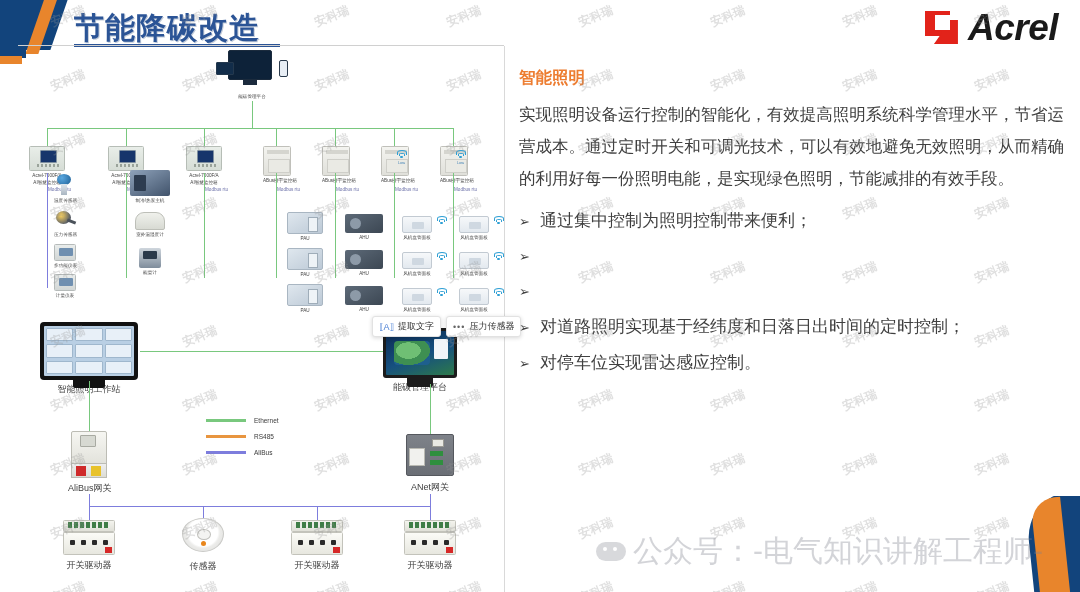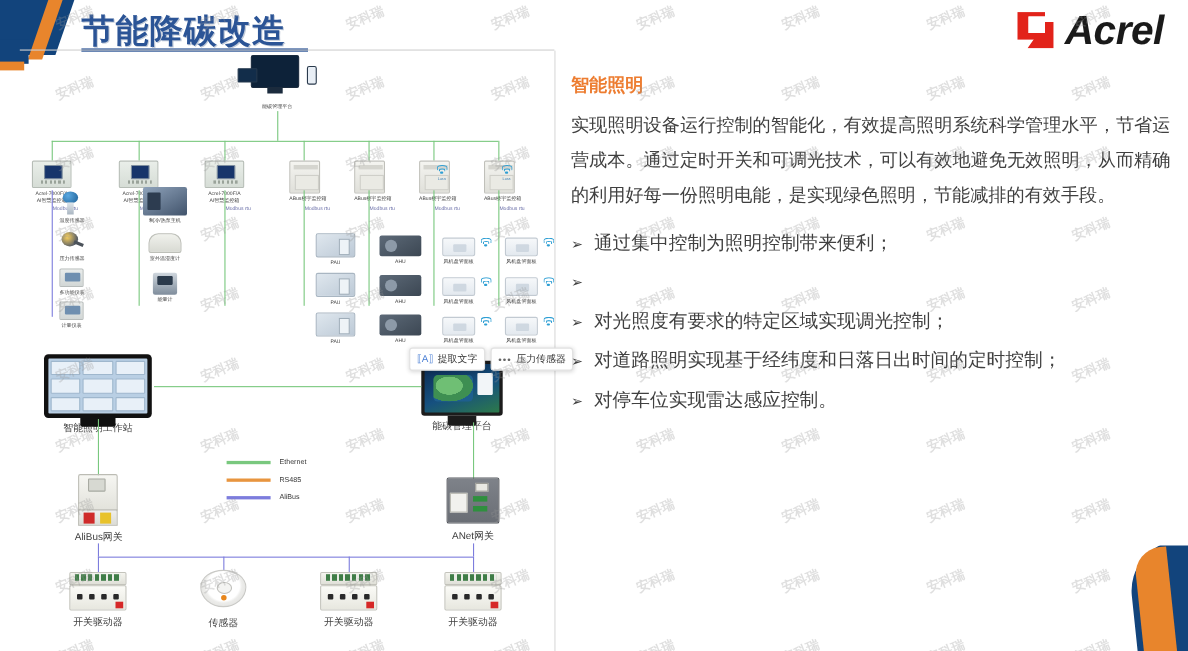--- a/index.html
+++ b/index.html
@@ -609,21 +609,20 @@
     <div class="bullets">
       <div class="bullet">
         <span class="arrow">➢</span>
         <span class="btext">通过集中控制为照明控制带来便利；</span>
       </div>
       <div class="bullet">
         <span class="arrow">➢</span>
       </div>
       <div class="bullet">
         <span class="arrow">➢</span>
-        <span class="btext">对光照度有要求的特定区域实现调光控制；</span>
       </div>
       <div class="bullet">
         <span class="arrow">➢</span>
         <span class="btext">对道路照明实现基于经纬度和日落日出时间的定时控制；</span>
       </div>
       <div class="bullet">
         <span class="arrow">➢</span>
         <span class="btext">对停车位实现雷达感应控制。</span>
       </div>
     </div>
@@ -704,14 +703,18 @@
       <div class="wm" style="left: 974px; top: 520px;">安科瑞</div>
       <div class="wm" style="left: 50px; top: 584px;">安科瑞</div>
       <div class="wm" style="left: 182px; top: 584px;">安科瑞</div>
       <div class="wm" style="left: 314px; top: 584px;">安科瑞</div>
       <div class="wm" style="left: 446px; top: 584px;">安科瑞</div>
       <div class="wm" style="left: 578px; top: 584px;">安科瑞</div>
       <div class="wm" style="left: 710px; top: 584px;">安科瑞</div>
       <div class="wm" style="left: 842px; top: 584px;">安科瑞</div>
       <div class="wm" style="left: 974px; top: 584px;">安科瑞</div>
     </div>
+  <div class="bigwm">
+    <span class="wm-logo"></span>
+    <span>公众号：-电气知识讲解工程师-</span>
+  </div>
 
 </div>
 
 </body></html>

